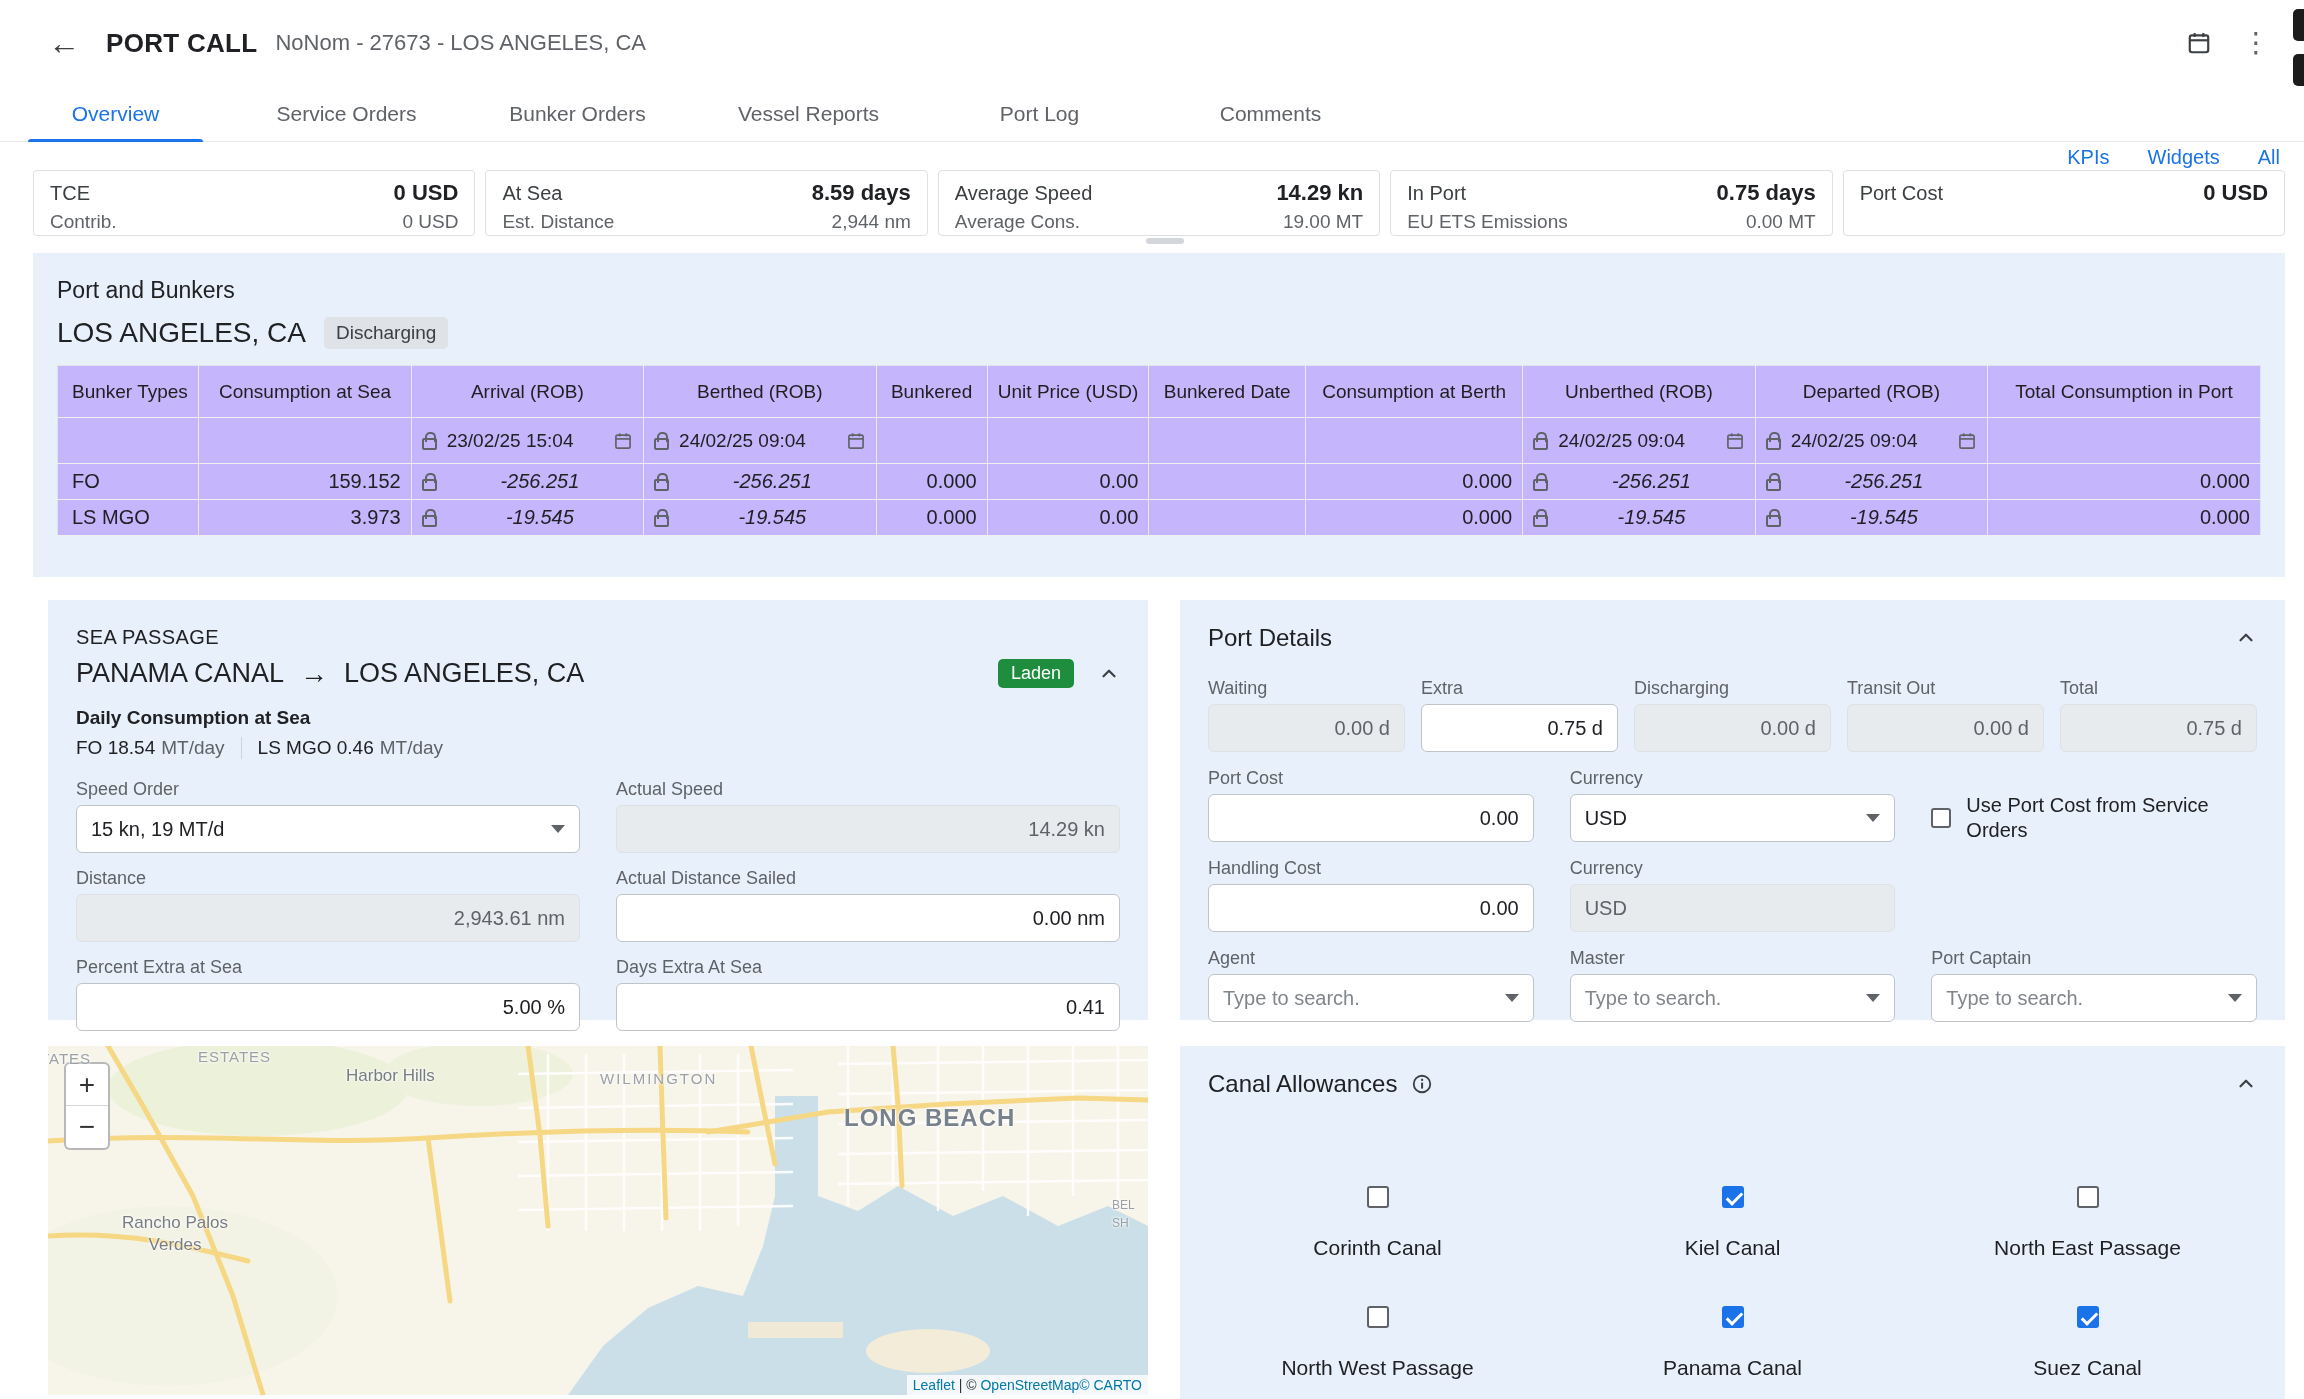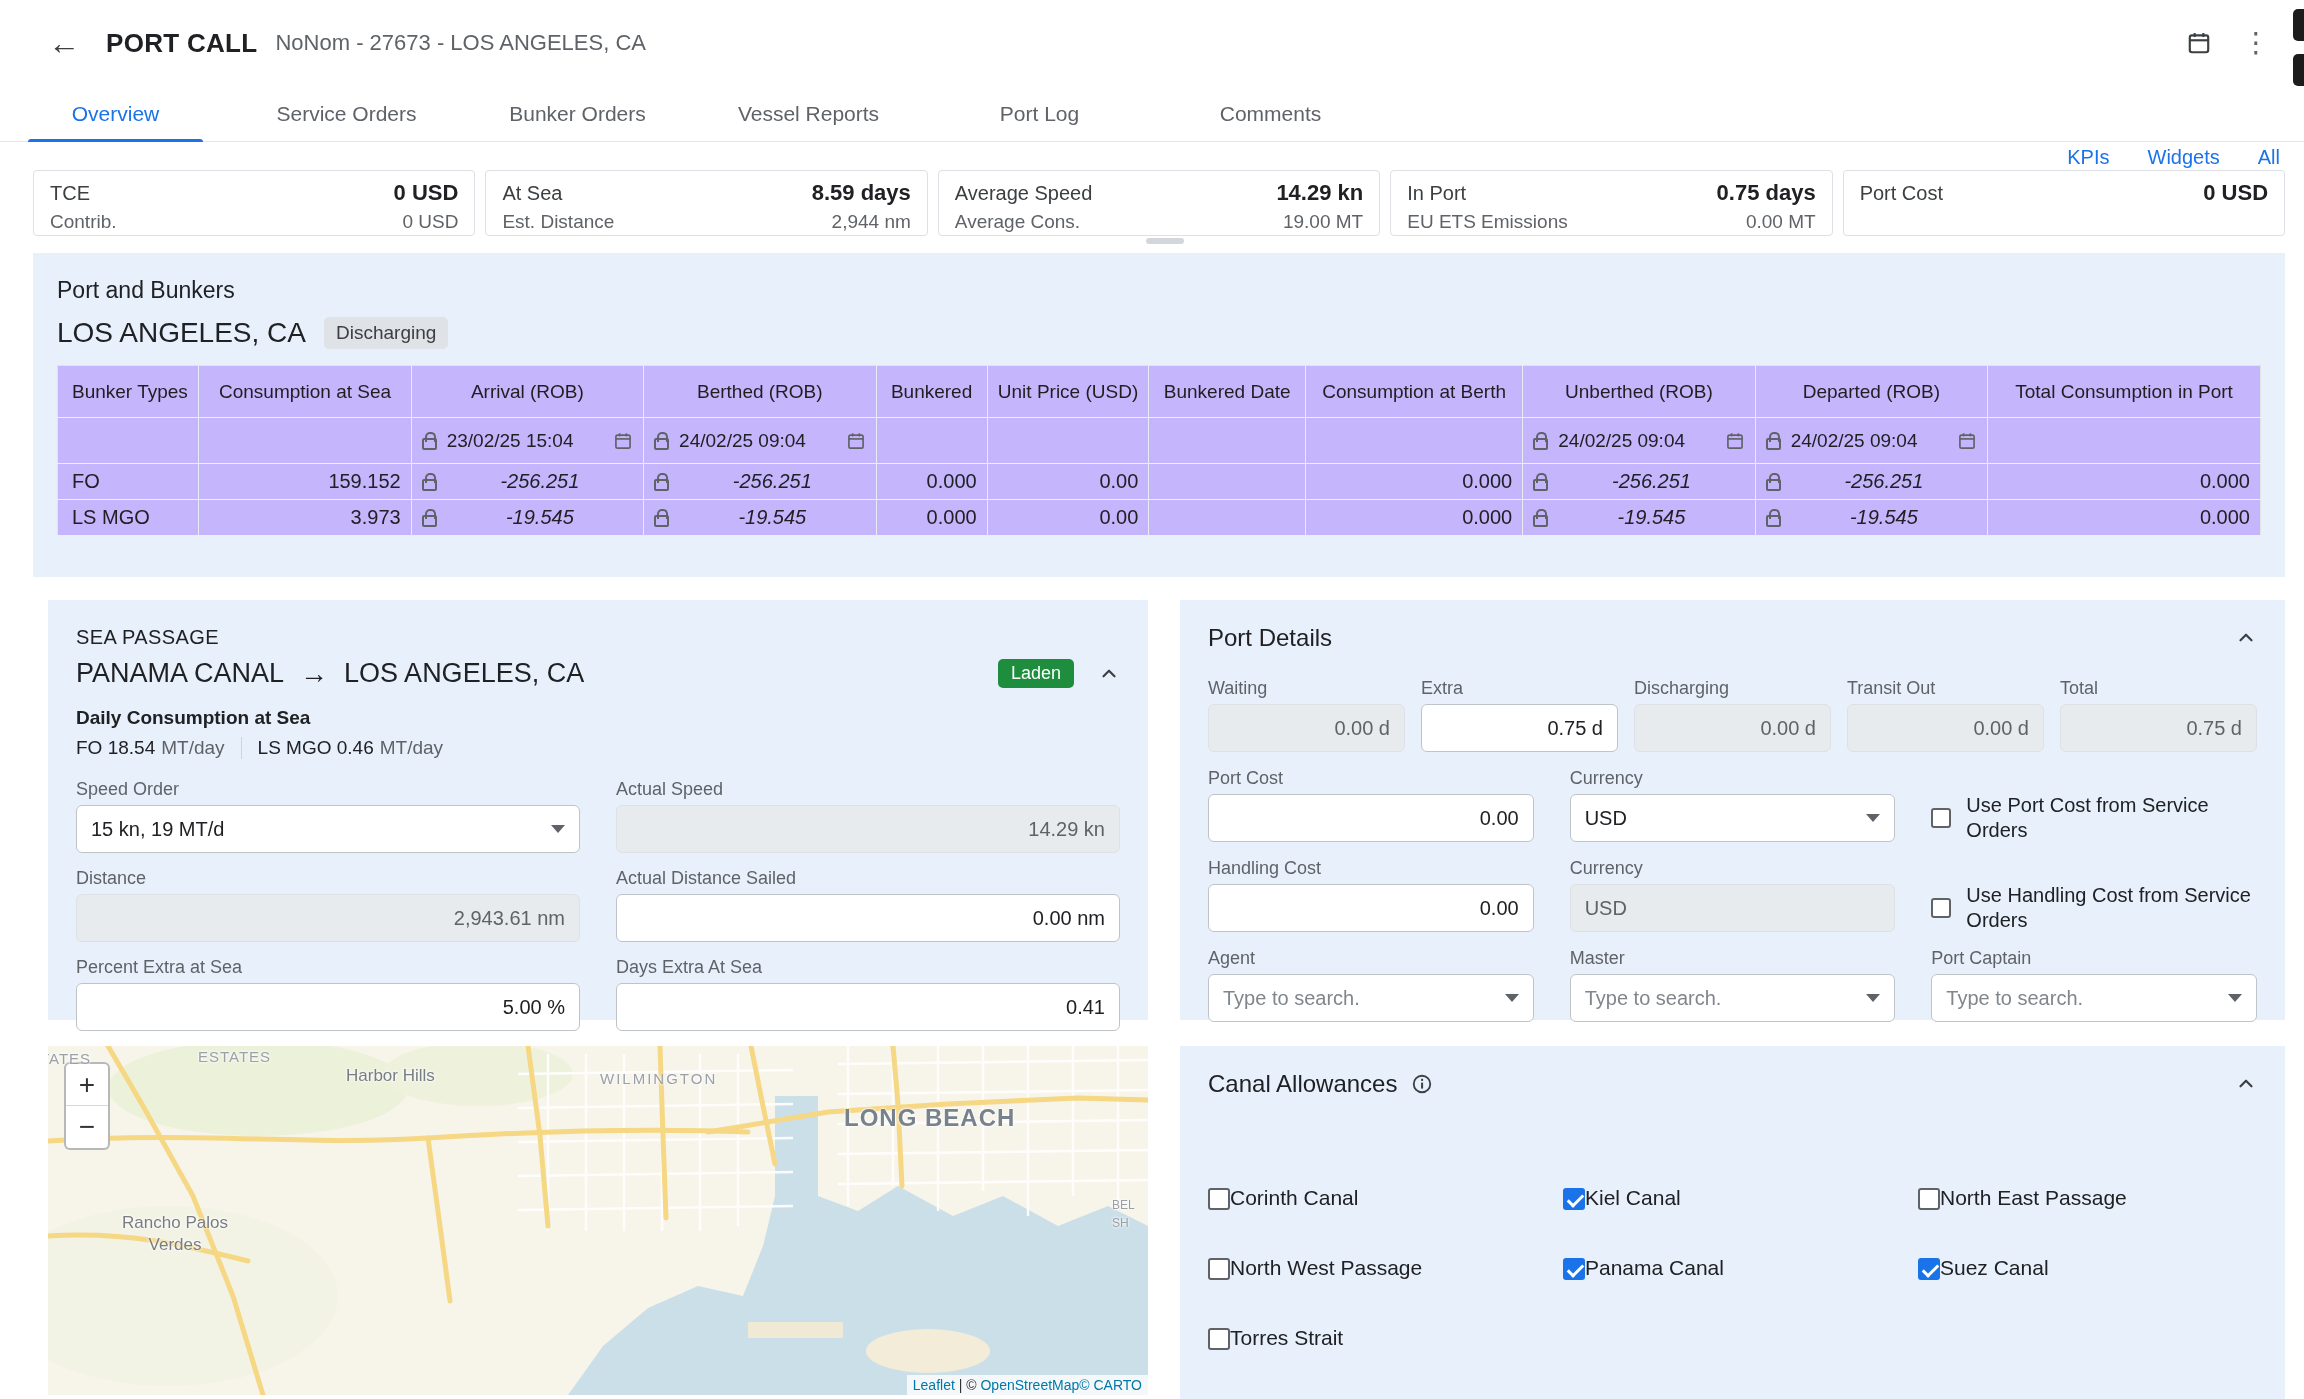--- a/index.html
+++ b/index.html
@@ -112,21 +112,21 @@
   .dur-row { margin-top:26px; display:grid; grid-template-columns:repeat(5,1fr); column-gap:16px; }
   .triple-row { margin-top:16px; display:grid; grid-template-columns:repeat(3,1fr); column-gap:36px; }
   .checkbox-line { display:flex; align-items:center; gap:15px; height:48px; }
   .checkbox-line .cbl { font-size:20px; line-height:1.25; }
   .cb { width:20px; height:20px; border:2px solid #5f6368; border-radius:3px; background:#fff; flex:none; position:relative; cursor:pointer; }
   .cb.checked { background:#1a73e8; border-color:#1a73e8; }
   .cb.checked::after { content:''; position:absolute; left:5px; top:0px; width:6px; height:12px; border-right:3px solid #fff; border-bottom:3px solid #fff; transform:rotate(45deg); }
 
   .canal-panel { top:1046px; left:1180px; width:1105px; height:380px; padding:24px 28px; }
   .canal-grid { margin-top:88px; display:grid; grid-template-columns:repeat(3,1fr); row-gap:46px; column-gap:16px; }
-  .canal-item { display:flex; align-items:flex-end; gap:0; }
+  .canal-item { display:flex; align-items:center; gap:28px;flex-direction:column; }
   .canal-item .cb { width:22px; height:22px; }
   .canal-item .cb.checked::after { left:6px; top:1px; width:6px; height:13px; }
   .canal-item .cbl { font-size:21px; }
   .info-icon { color:#3c4043; cursor:pointer; }
 
   .edge-tab { position:absolute; right:0; width:11px; height:32px; background:#1c1c1c; border-radius:5px 0 0 5px; cursor:pointer; }
   .edge-tab.t1 { top:9px; } .edge-tab.t2 { top:54px; }
 </style>
 </head>
 <body>
@@ -566,27 +566,20 @@
       <div class="field">
         <div class="flabel">Handling Cost</div>
         <input class="input" value="0.00" style="">
       </div>
       <div class="field">
         <div class="flabel">Currency</div>
         <div class="selectbox disabled">
           <span>USD</span>
         </div>
       </div>
-      <div class="field">
-        <div class="flabel">&nbsp;</div>
-        <div class="checkbox-line">
-          <span class="cb"></span>
-          <span class="cbl">Use Handling Cost from Service Orders</span>
-        </div>
-      </div>
     </div>
     <div class="triple-row">
       <div class="field">
         <div class="flabel">Agent</div>
         <div class="selectbox">
           <span class="ph">Type to search.</span>
             <span class="caret"></span>
         </div>
       </div>
       <div class="field">

